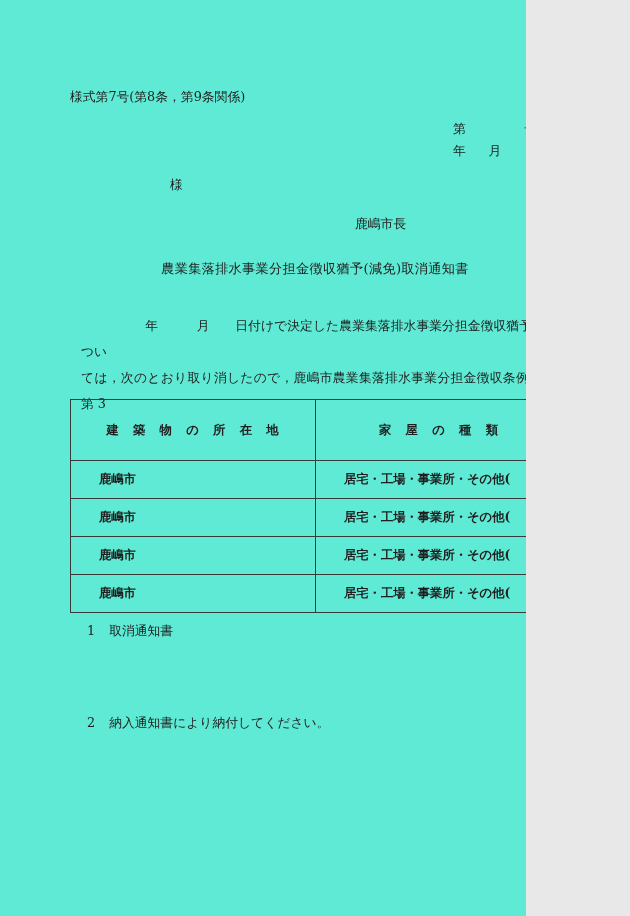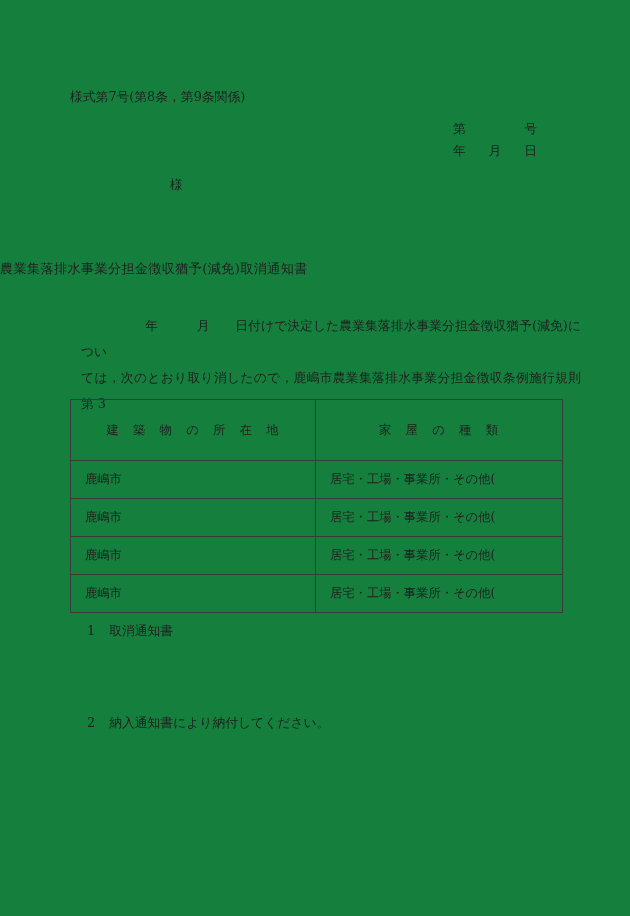--- a/index.html
+++ b/index.html
@@ -2,23 +2,23 @@
 <html><head>
 <meta charset="utf-8">
 <style>
   html,body{margin:0;padding:0;}
   body{
     background:#e8e8e8;
     font-family:"DejaVu Serif","Liberation Serif",serif;
   }
   .page{
     position:relative;
-    width:630px;
+    width:526px;
     height:916px;
-    background:#15803d;
+    background:#5eead4;
     color:#1f1f1f;
     overflow:hidden;
     font-size:12.8px;
     line-height:1.35;
   }
   .abs{position:absolute;}
   .form-no{left:70px;top:88px;}
   .doc-no{
     left:453px;top:120px;width:84px;
     display:flex;justify-content:space-between;
@@ -27,40 +27,40 @@
     left:453px;top:142px;width:84px;
     display:flex;justify-content:space-between;
   }
   .addressee{left:170px;top:176px;}
   .sender-line{
     left:355px;top:215px;width:183px;
     display:flex;justify-content:space-between;
   }
   .doc-title{
     left:0;top:260px;width:630px;
-    text-align:left;
+    text-align:center;
     font-size:13.2px;
     letter-spacing:0.3px;
   }
   .body-par{
     left:81px;top:313px;width:500px;
     line-height:26px;
     text-align:justify;
   }
   .main-table{
     left:70px;top:399px;width:492px;
     border-collapse:collapse;
     table-layout:fixed;
     font-size:12.3px;
     color:#1f1f1f;
   }
   .main-table th,.main-table td{
     border:1.4px solid #3a3a3a;
-    font-weight:normal;
-    padding:0 14px;
+    font-weight:bold;
+    padding:0 28px;
     overflow:hidden;
     white-space:nowrap;
   }
   .main-table th{
     height:60px;
     text-align:center;
     letter-spacing:1px;
   }
   .main-table td{height:37px;vertical-align:middle;}
   .col-location{width:245px;}
@@ -87,20 +87,24 @@
   </div>
 
   <div class="abs date-line">
     <span>年</span>
     <span>月</span>
     <span>日</span>
   </div>
 
   <div class="abs addressee">様</div>
 
+  <div class="abs sender-line">
+    <span>鹿嶋市長</span>
+    <span>印</span>
+  </div>
 
   <div class="abs doc-title">農業集落排水事業分担金徴収猶予(減免)取消通知書</div>
 
   <div class="abs body-par">
     <div>　　　　　年　　　月　　日付けで決定した農業集落排水事業分担金徴収猶予(減免)につい</div>
     <div>ては，次のとおり取り消したので，鹿嶋市農業集落排水事業分担金徴収条例施行規則第 3</div>
   </div>
 
   <table class="abs main-table">
     <colgroup>

